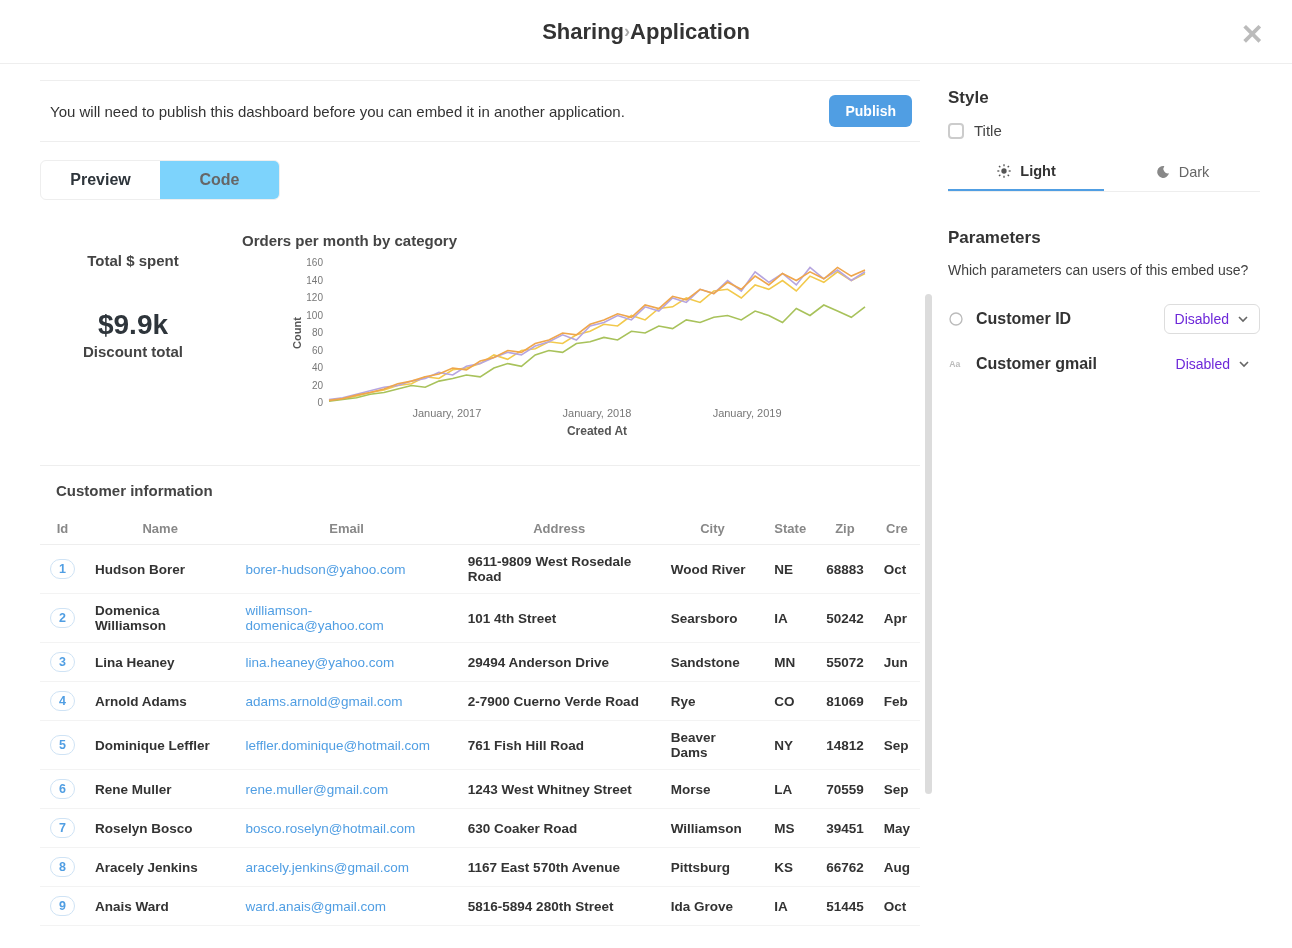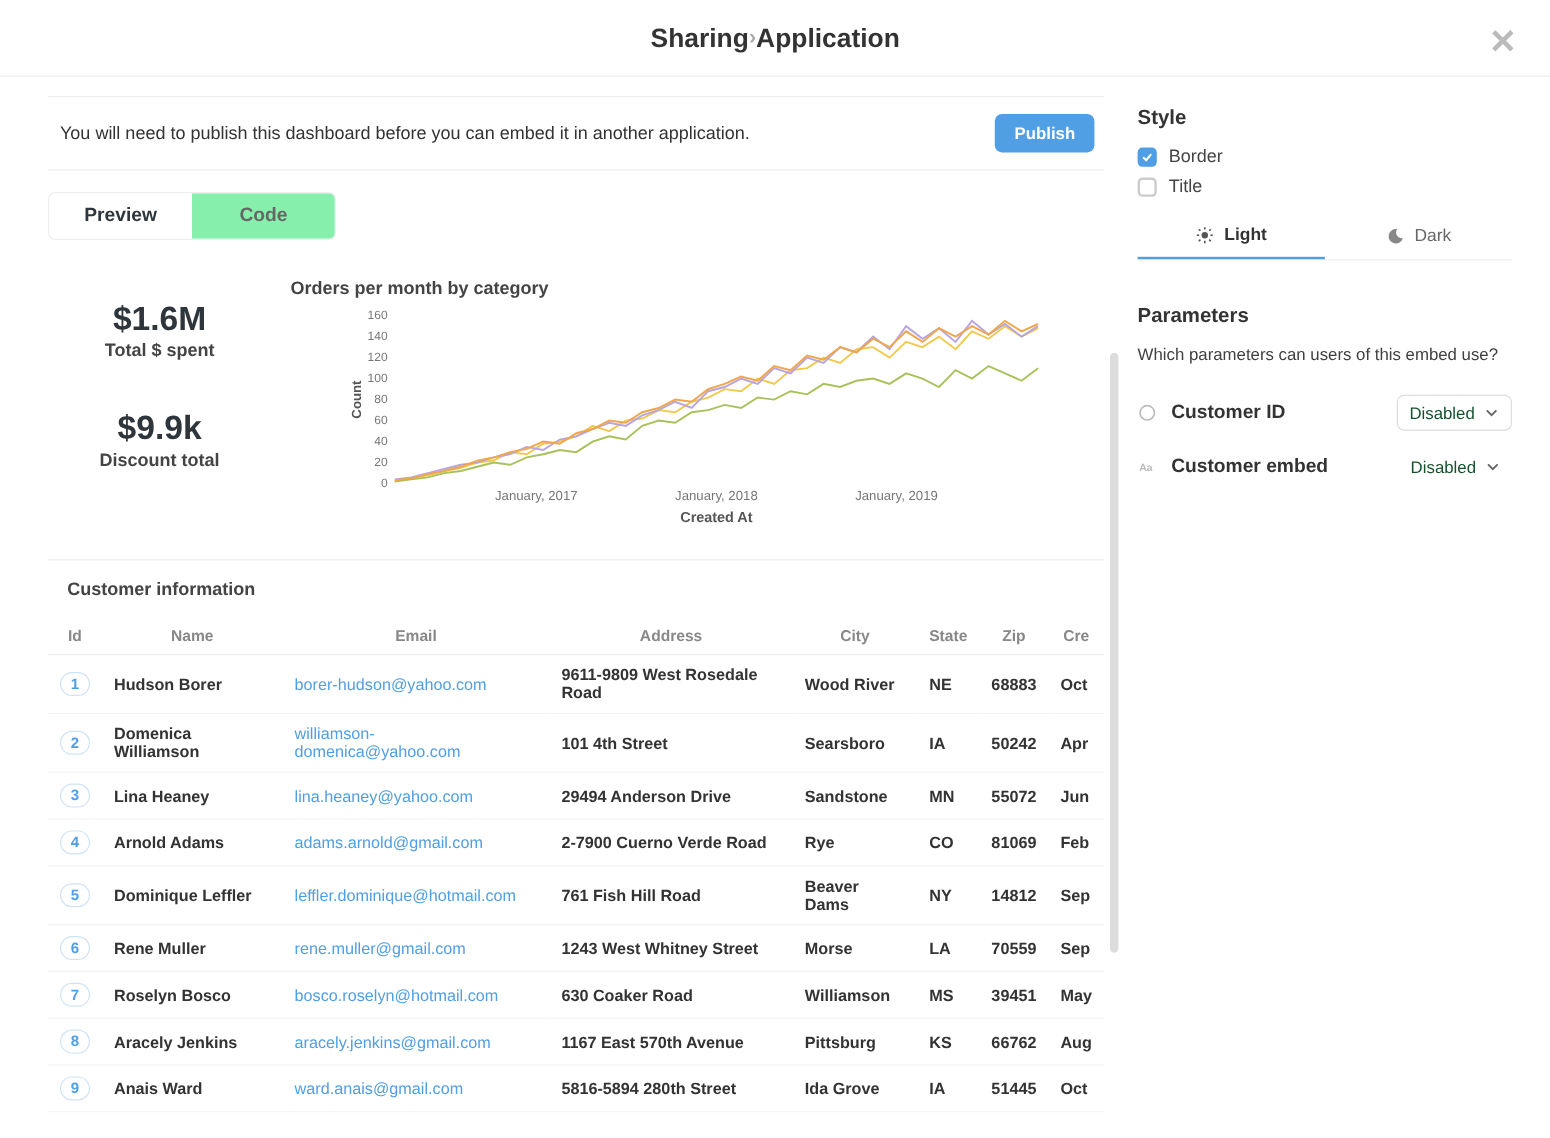--- a/index.html
+++ b/index.html
@@ -10,21 +10,21 @@
   .breadcrumb .chev { color: #aaa; font-size: 18px; }
   .close-x { position: absolute; right: 28px; top: 18px; font-size: 28px; font-weight: 700; color: #bbb; cursor: pointer; }
   .modal-body { display: flex; }
   .left-col { flex: 1; padding: 16px 12px 0 40px; }
   .right-col { width: 360px; padding: 24px 32px 24px 16px; }
   .notice-bar { display: flex; align-items: center; justify-content: space-between; border: 1px solid #eee; border-left: none; border-right: none; padding: 14px 8px 14px 10px; margin-bottom: 18px; gap: 17px; }
   .notice-text { color: #333; font-size: 15px; }
   .btn-primary { background: #509EE3; color: #fff; border: none; border-radius: 6px; padding: 8px 16px; font-size: 14px; font-weight: 700; cursor: pointer; }
   .tabs { display: flex; border: 1px solid #eee; border-radius: 6px; overflow: hidden; width: 240px; margin-bottom: 20px; }
   .tab { flex: 1; text-align: center; padding: 10px 0; font-size: 16px; font-weight: 600; cursor: pointer; }
-  .tab.inactive { background: #86efac; color: #666; }
+  .tab.inactive { background: #7dd3fc; color: #666; }
   .preview-pane { display: flex; gap: 24px; padding: 12px 0 0 8px; }
   .metrics-col { width: 170px; display: flex; flex-direction: column; gap: 40px; padding-top: 18px; }
   .metric { text-align: center; }
   .metric-value { font-size: 28px; font-weight: 800; }
   .metric-label { font-size: 15px; color: #444; font-weight: 600; margin-top: 2px; }
   .chart-col { flex: 1; }
   .chart-title { font-size: 15px; font-weight: 700; color: #444; margin-bottom: 8px; }
   .legend { display: flex; gap: 18px; margin-bottom: 10px; font-size: 14px; font-weight: 600; color: #555; }
   .legend-item { display: flex; align-items: center; gap: 6px; }
   .dot { width: 12px; height: 12px; border-radius: 50%; display: inline-block; }
@@ -53,21 +53,21 @@
   .checkbox svg { width: 10px; height: 10px; }
   .theme-toggle { display: flex; border-bottom: 1px solid #eee; margin-top: 14px; margin-bottom: 36px; }
   .theme-opt { flex: 1; display: flex; align-items: center; justify-content: center; gap: 8px; padding: 10px 0; font-size: 14.5px; color: #666; cursor: pointer; }
   .theme-opt.active { color: #333; border-bottom: 2px solid #509EE3; font-weight: 700; }
   .theme-icon { width: 16px; height: 16px; }
   .param-desc { font-size: 14px; color: #404040; margin: 8px 0 18px 0; }
   .param-row { display: flex; align-items: center; justify-content: space-between; padding: 8px 0; }
   .param-left { display: flex; align-items: center; gap: 12px; }
   .param-icon { width: 16px; height: 16px; color: #bbb; }
   .param-name { font-size: 16px; font-weight: 700; color: #333; }
-  .select-pill { display: flex; align-items: center; gap: 8px; font-size: 14px; color: #14532d; padding: 6px 10px; border-radius: 6px; cursor: pointer; }
+  .select-pill { display: flex; align-items: center; gap: 8px; font-size: 14px; color: #6d28d9; padding: 6px 10px; border-radius: 6px; cursor: pointer; }
   .select-pill.bordered { border: 1px solid #ddd; }
   .chev-down { width: 12px; height: 12px; }
 </style>
 </head>
 <body>
 
 <div class="modal-header">
   <div class="breadcrumb">
     <span class="crumb-link">Sharing</span>
     <span class="chev">›</span>
@@ -84,21 +84,20 @@
     </div>
 
     <div class="tabs">
       <div class="tab">Preview</div>
       <div class="tab inactive">Code</div>
     </div>
 
     <div class="preview-pane">
       <div class="metrics-col">
         <div class="metric">
-          <div class="metric-value">$1.6M</div>
           <div class="metric-label">Total $ spent</div>
         </div>
         <div class="metric">
           <div class="metric-value">$9.9k</div>
           <div class="metric-label">Discount total</div>
         </div>
       </div>
 
       <div class="chart-col">
         <div class="chart-title">Orders per month by category</div>
@@ -234,28 +233,20 @@
           </tr>
         </tbody>
     </table>
 
     <div class="scroll-thumb"></div>
   </div>
 
   <div class="right-col" style="position:relative">
     <div class="section-title">Style</div>
     <div class="check-row">
-      <span class="checkbox checked">
-        <svg viewBox="0 0 12 12">
-            <path d="M2 6 L5 9 L10 3" stroke="#fff" stroke-width="2" fill="none"></path>
-          </svg>
-      </span>
-      <span>Border</span>
-    </div>
-    <div class="check-row">
       <span class="checkbox unchecked"></span>
       <span>Title</span>
     </div>
 
     <div class="theme-toggle">
       <div class="theme-opt active">
         <svg class="theme-icon" viewBox="0 0 24 24">
             <circle cx="12" cy="12" r="4" fill="#555"></circle>
             <g stroke="#555" stroke-width="2">
               <line x1="12" y1="2" x2="12" y2="5"></line>
@@ -294,21 +285,21 @@
             <path d="M2 4 L6 8 L10 4" stroke="#666" stroke-width="1.6" fill="none"></path>
           </svg>
       </div>
     </div>
 
     <div class="param-row">
       <div class="param-left">
         <svg class="param-icon" viewBox="0 0 24 24">
             <text x="2" y="17" font-size="13" fill="#bbb" font-weight="700">Aa</text>
           </svg>
-        <span class="param-name">Customer embed</span>
+        <span class="param-name">Customer gmail</span>
       </div>
       <div class="select-pill">
         <span>Disabled</span>
         <svg class="chev-down" viewBox="0 0 12 12">
             <path d="M2 4 L6 8 L10 4" stroke="#666" stroke-width="1.6" fill="none"></path>
           </svg>
       </div>
     </div>
   </div>
 </div>

